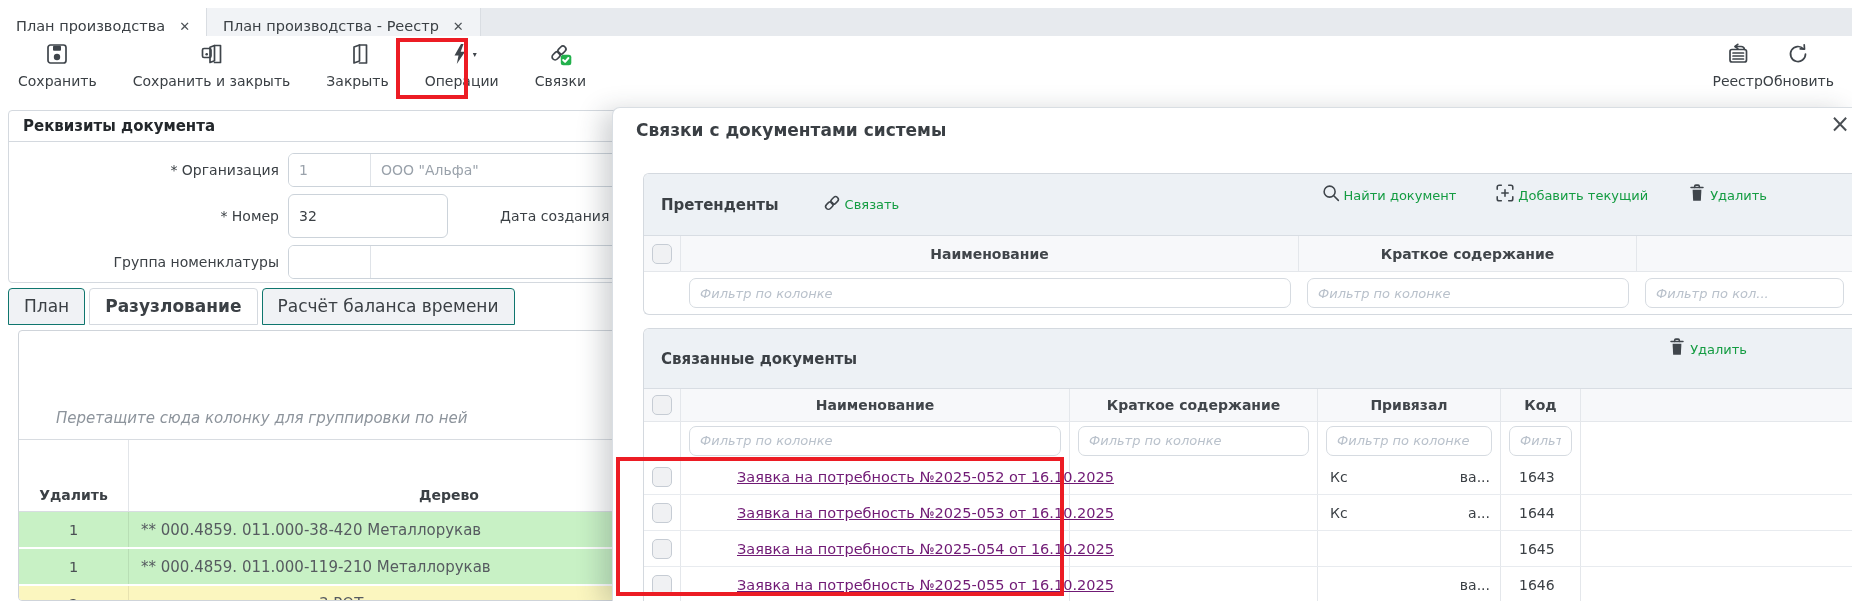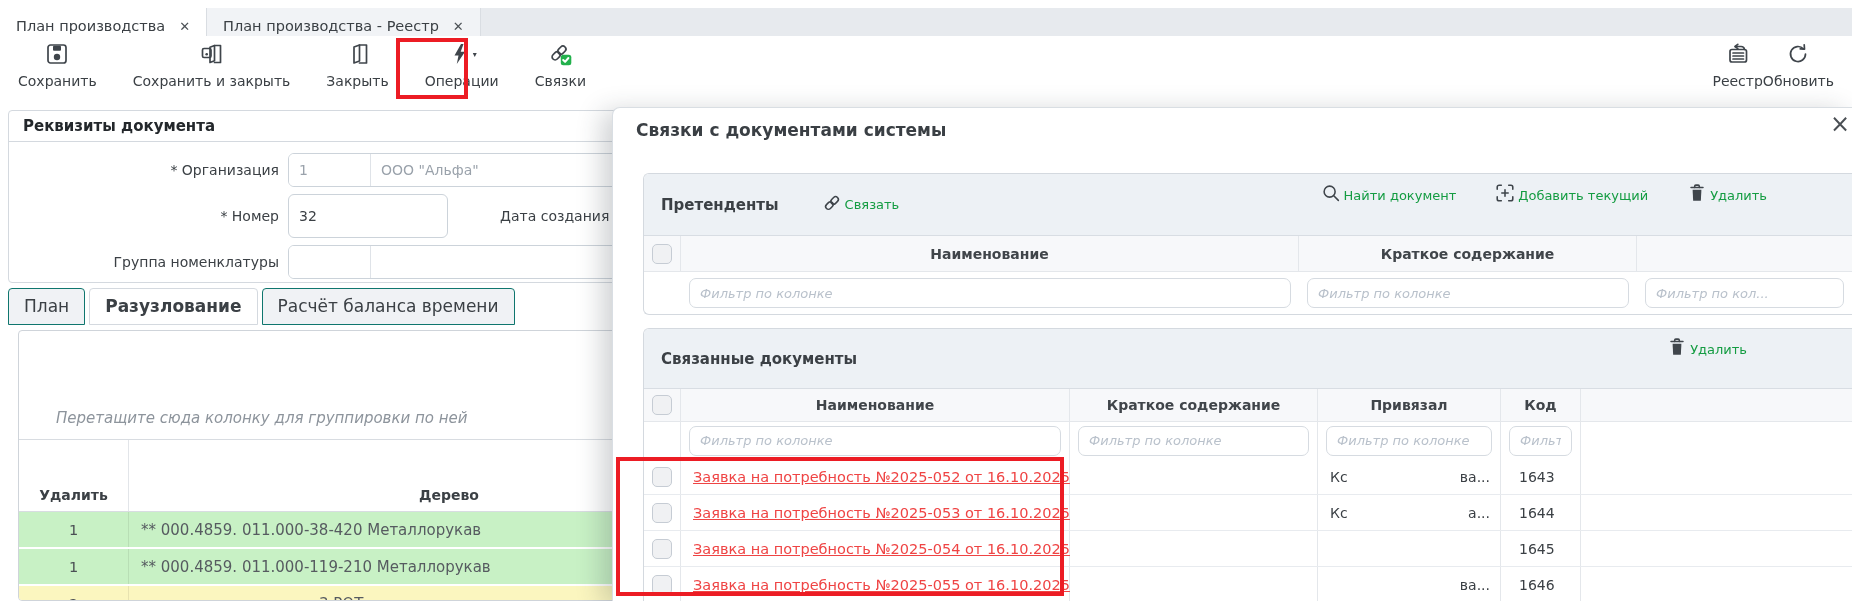--- a/index.html
+++ b/index.html
@@ -99,21 +99,21 @@
   .cell-line { border-right:1px solid #e4e7eb; }
   .fcell { height:42px; display:flex; align-items:center; }
   .sec2 .fcell { height:37px; }
   .fcell input { flex:1; margin:0 8px; height:30px; border:1px solid #d6dbe1; border-radius:7px;
                  padding:0 10px; font-size:13px; outline:none; font-family:inherit; color:#3b4045;
                  min-width:0; }
   .fcell input::placeholder { font-style:italic; color:#b9c1cb; }
   .drow { height:36px; border-bottom:1px solid #e8ebef; }
   .drow > div { display:flex; align-items:center; }
   .dname { padding-left:12px; }
-  .dname a { color:#ef4444; font-size:14.5px; text-decoration:underline; white-space:nowrap; }
+  .dname a { color:#701a75; font-size:14.5px; text-decoration:underline; white-space:nowrap;margin-left:44px; }
   .dby { position:relative; }
   .dby .pre { padding-left:12px; font-size:14px; }
   .dby .suf { position:absolute; right:10px; font-size:14px; }
   .dcode { padding-left:18px; font-size:14px; }
 
   .cbx { width:20px; height:20px; border:1px solid #c6ccd4; border-radius:5px; background:#f0f1f3;
          display:inline-block; cursor:pointer; }
   .cbx-cell { display:flex; align-items:center; justify-content:center; }
 
   svg.ic { stroke:#3f454b; stroke-width:1.7; fill:none; stroke-linecap:round; stroke-linejoin:round; }

